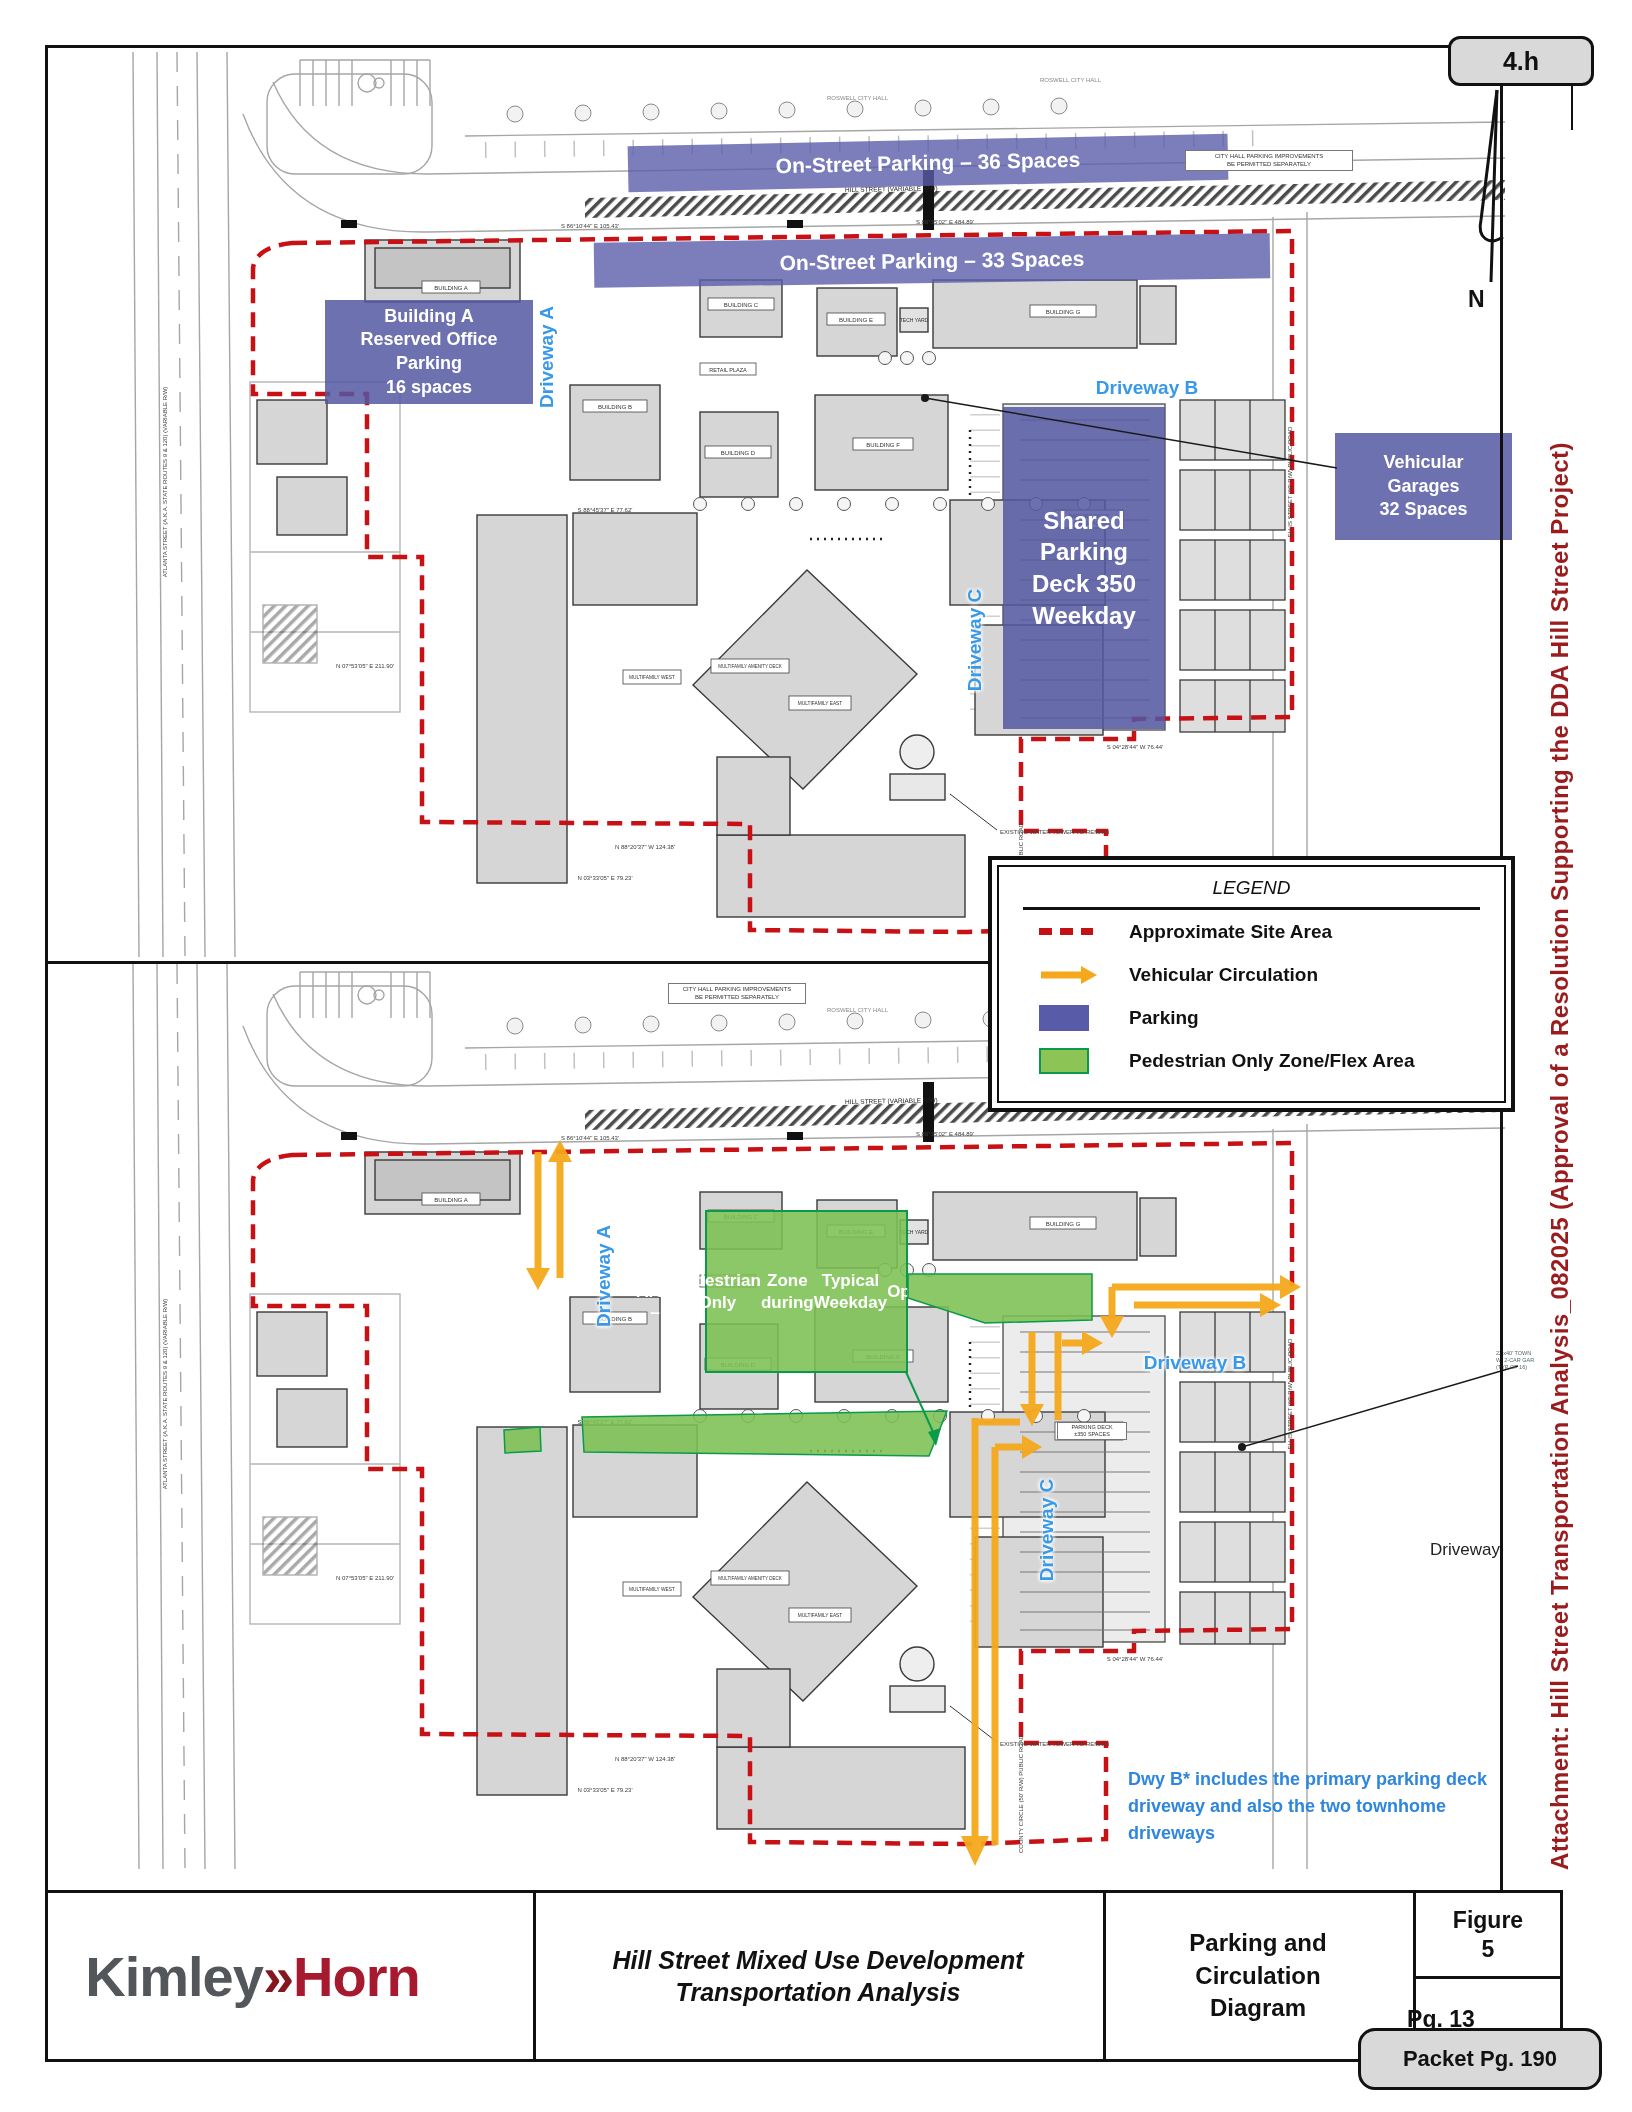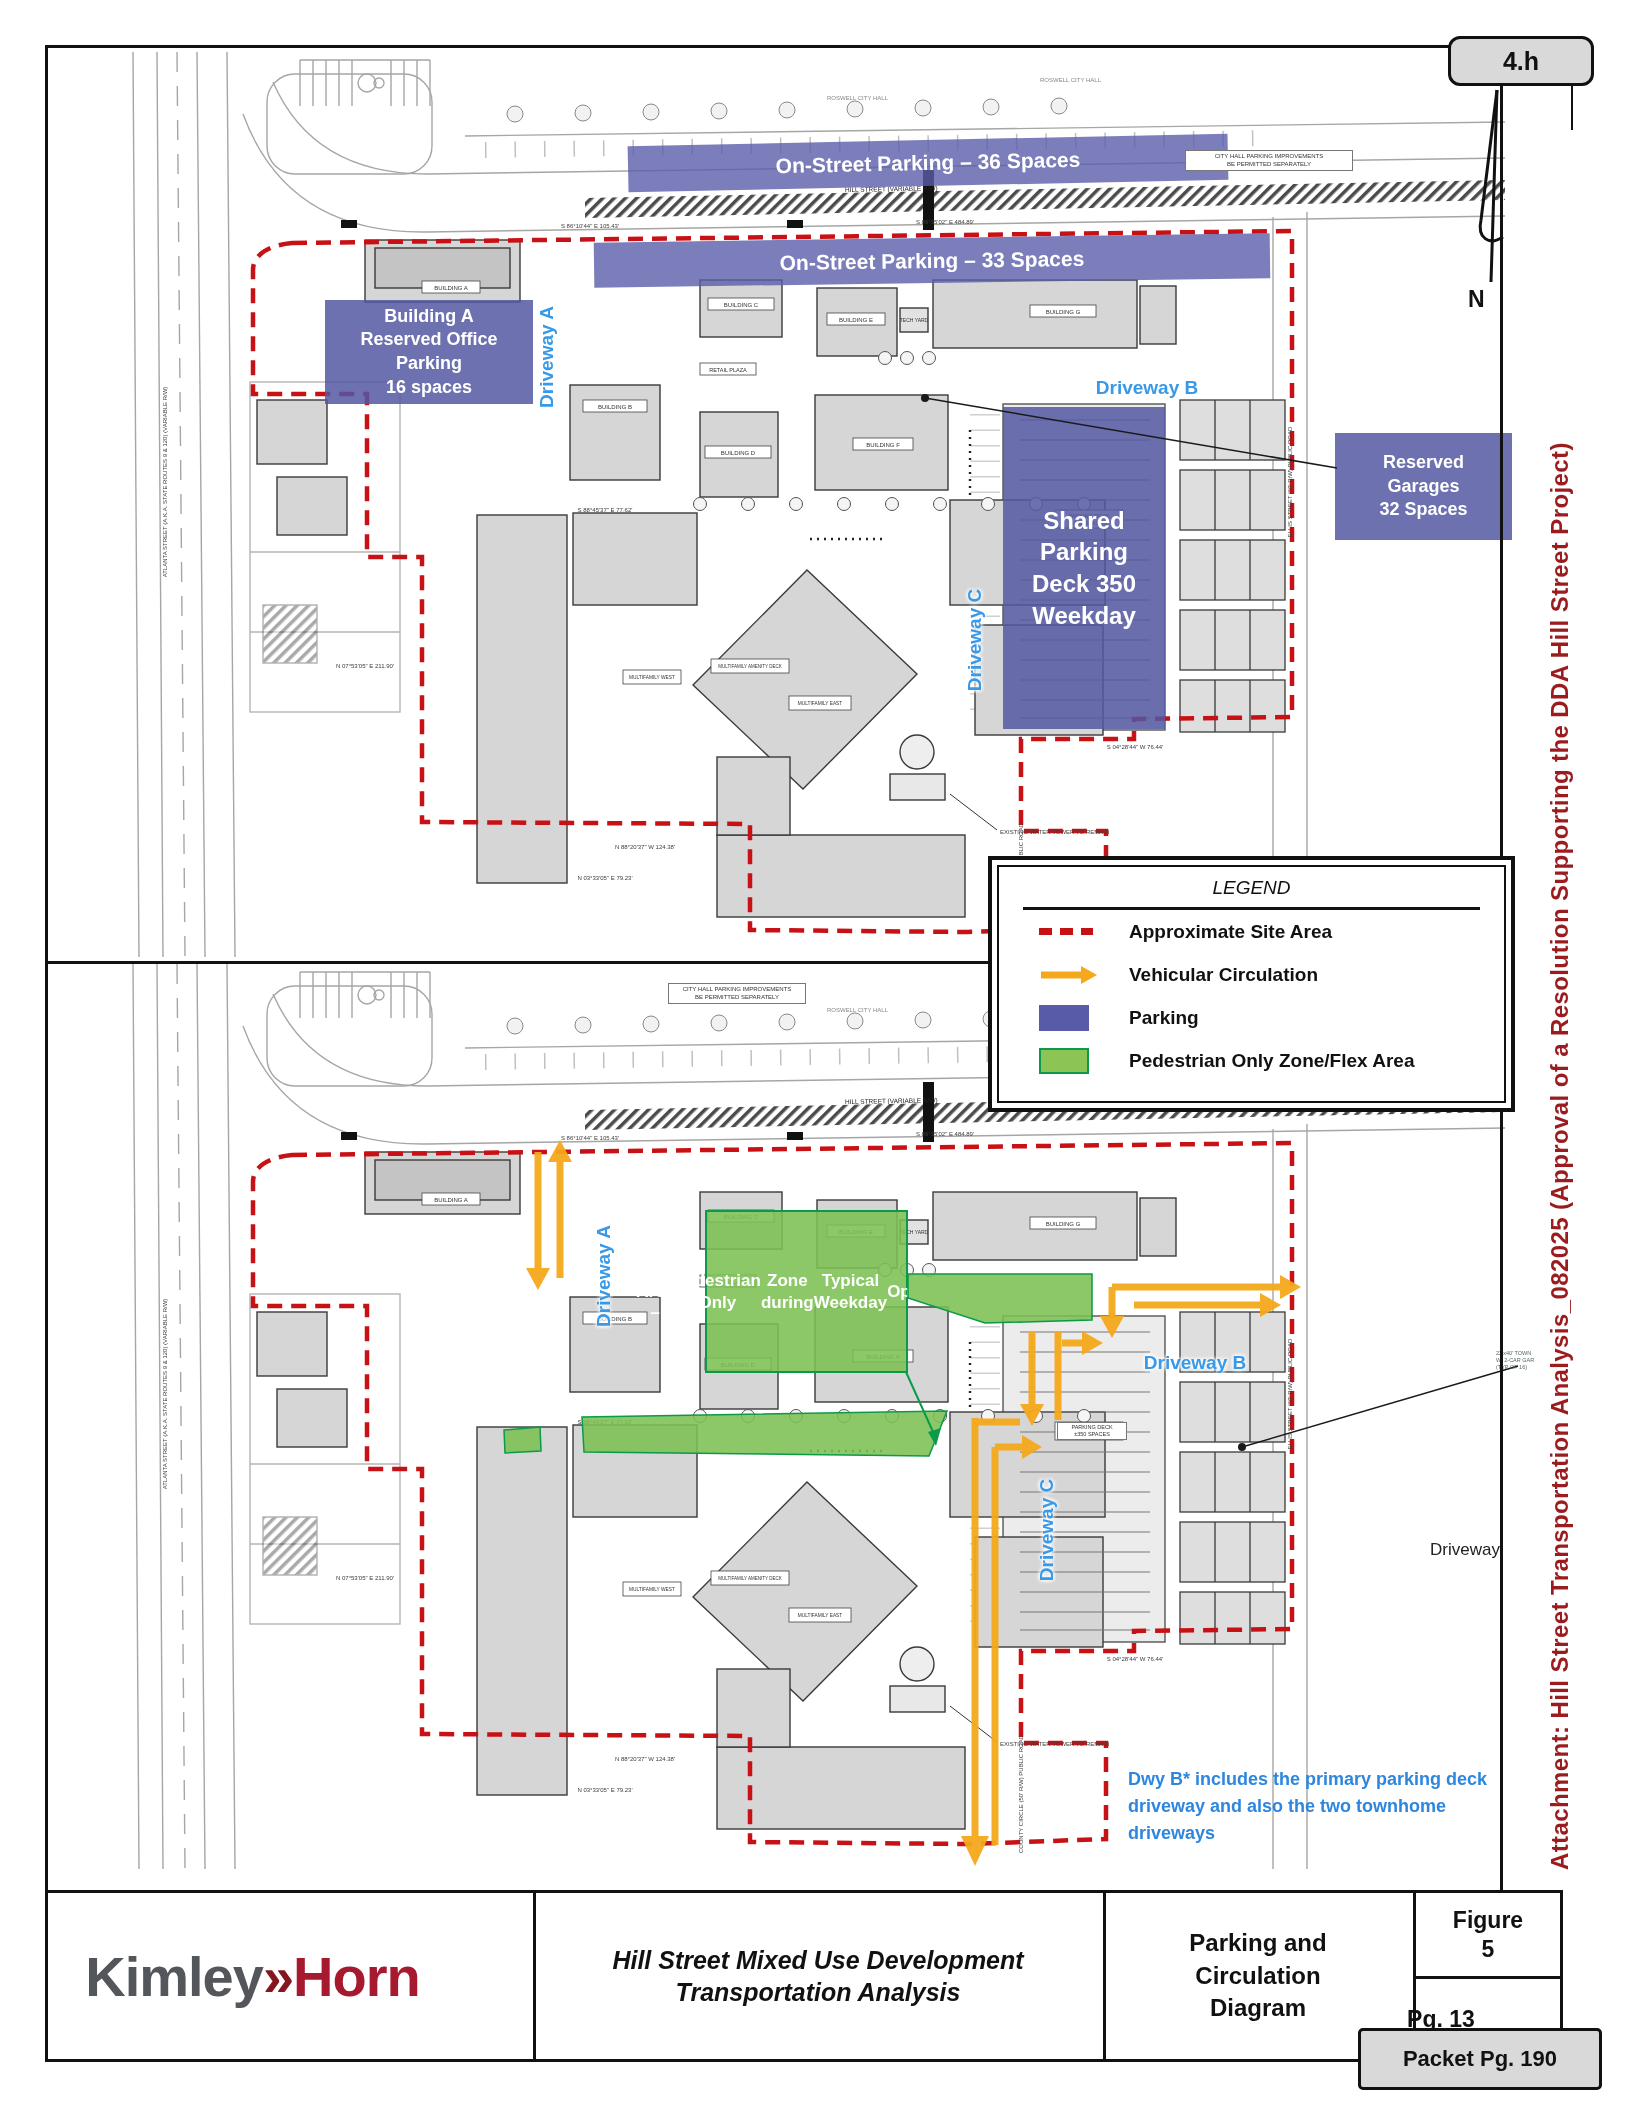--- a/index.html
+++ b/index.html
@@ -40,21 +40,21 @@
               border:3px solid #111;box-sizing:border-box;background:#fff;z-index:50;}
   .tb-vline{position:absolute;top:0;bottom:0;width:3px;background:#111;}
   .tb-cell{position:absolute;display:flex;flex-direction:column;align-items:center;justify-content:center;color:#111;}
   #attach-note{position:absolute;left:1546px;top:240px;width:40px;height:1630px;
       writing-mode:vertical-rl;transform:rotate(180deg);font-weight:700;font-size:24px;
       color:#9B1C1E;white-space:nowrap;z-index:60;letter-spacing:0.4px;}
   #tag4h{position:absolute;left:1448px;top:36px;width:146px;height:50px;background:#D9D9D9;
       border:3px solid #111;border-radius:12px;display:flex;align-items:center;justify-content:center;
       font-weight:700;font-size:25px;color:#111;z-index:60;box-sizing:border-box;}
   #packetbox{position:absolute;left:1358px;top:2028px;width:244px;height:62px;background:#D9D9D9;
-      border:3px solid #111;border-radius:5px;display:flex;align-items:center;justify-content:center;
+      border:3px solid #111;border-radius:17px;display:flex;align-items:center;justify-content:center;
       font-weight:700;font-size:22px;color:#111;z-index:70;box-sizing:border-box;}
   #northlbl{position:absolute;left:1468px;top:286px;font-weight:700;font-size:23px;color:#111;z-index:60;}
   #bluenote{position:absolute;left:1128px;top:1766px;width:421px;overflow:hidden;
       font-weight:700;font-size:18px;line-height:1.5;color:#2E86DE;z-index:40;white-space:nowrap;}
   #dwy-partial{position:absolute;left:1430px;top:1540px;font-size:17px;color:#222;z-index:40;}
   .callout{position:absolute;font-size:5.5px;color:#566;line-height:1.3;z-index:40;}
 </style>
 </head>
 <body>
 
@@ -390,21 +390,21 @@
     <div>Parking</div>
     <div>16 spaces</div>
   </div>
   <div class="ov-blue" style="left:1003px;top:407px;width:162px;height:322px;font-size:24px;">
     <div>Shared</div>
     <div>Parking</div>
     <div>Deck 350</div>
     <div>Weekday</div>
   </div>
   <div class="ov-blue" style="left:1335px;top:433px;width:177px;height:107px;font-size:18px;">
-    <div>Reserved</div>
+    <div>Vehicular</div>
     <div>Garages</div>
     <div>32 Spaces</div>
   </div>
   <div class="dlabel vlabel" style="left:488px;top:345px;width:120px;height:24px;">Driveway A</div>
   <div class="dlabel" style="left:1087px;top:377px;width:120px;">Driveway B</div>
   <div class="dlabel vlabel" style="left:916px;top:628px;width:120px;height:24px;">Driveway C</div>
   <div class="tinybox" style="left:1185px;top:150px;width:162px;font-size:6px;padding:2px;z-index:30;">
     <div>CITY HALL PARKING IMPROVEMENTS</div>
     <div>BE PERMITTED SEPARATELY</div>
   </div>

